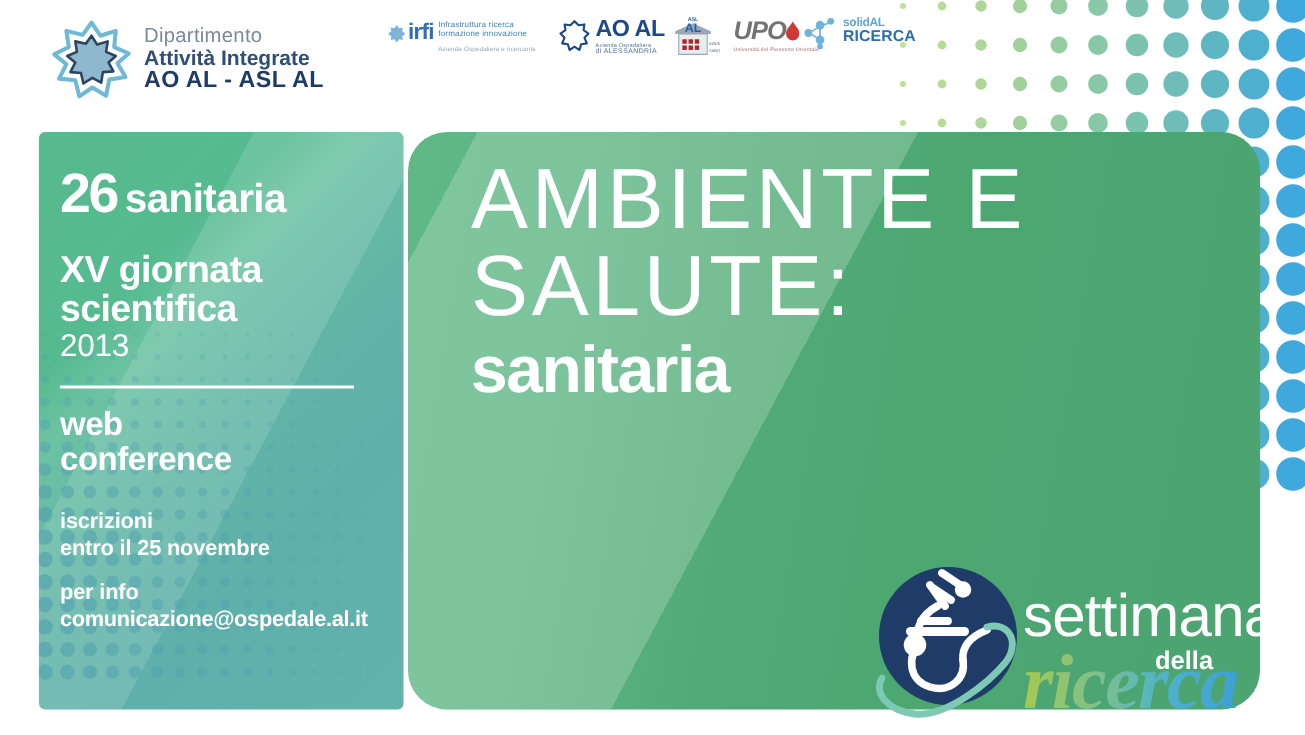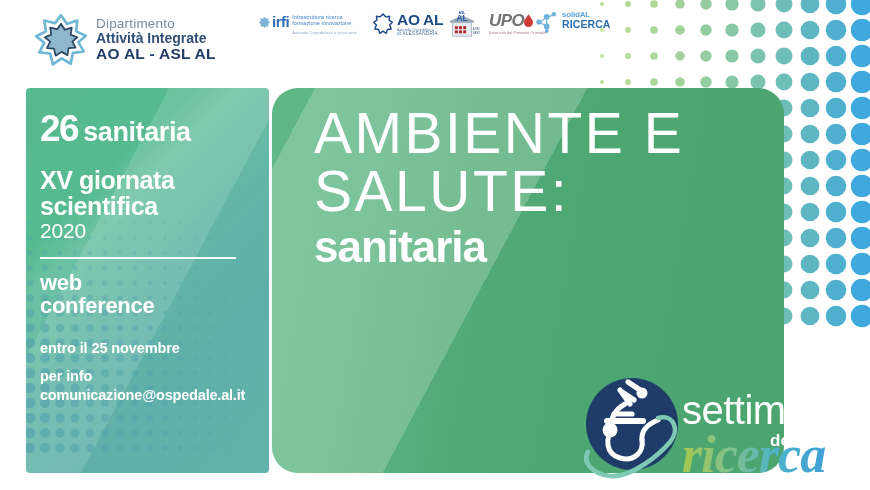--- a/index.html
+++ b/index.html
@@ -74,21 +74,21 @@
   .wc-1 { font-size:22px; font-weight:bold; line-height:1.05; letter-spacing:-.3px;}
   .wc-2 { font-size:22px; font-weight:bold; line-height:1.05; letter-spacing:-.3px; margin-bottom:22px;}
 
   .info-1 { font-size:14.5px; font-weight:bold; line-height:1.25; letter-spacing:-.1px;}
   .info-2 { font-size:14.5px; font-weight:bold; line-height:1.25; letter-spacing:-.1px; margin-bottom:10px;}
   .info-3 { font-size:14.5px; font-weight:bold; line-height:1.25; letter-spacing:-.1px;}
   .info-4 { font-size:14.5px; font-weight:bold; line-height:1.25; letter-spacing:-.2px;}
 
   
   #maincard {
-    position:absolute; left:272px; top:88px; width:512px; height:385px;
+    position:absolute; left:272px; top:88px; width:568px; height:385px;
     border-radius:26px; overflow:hidden; z-index:2;
     background:linear-gradient(100deg,#60b887 0%,#5cb584 20%,#52ab77 40%,#4da771 60%,#4ca571 100%);
   }
   #maincard .sheen {
     position:absolute; inset:0;
     background:linear-gradient(118deg, rgba(255,255,255,0) 0 6%, rgba(255,255,255,.20) 6% 44%, rgba(255,255,255,0) 44% 100%);
   }
   .mc-content { position:absolute; left:42px; top:16px; right:10px; color:#fff; }
   .title-l { font-size:57px; font-weight:300; letter-spacing:2.5px; line-height:1.02; white-space:nowrap;}
   .sub-l { font-size:44px; font-weight:bold; letter-spacing:-1px; line-height:1.06; margin-top:4px;}
@@ -581,27 +581,28 @@
       <circle cx="214" cy="360" r="1.59" fill="#4e9fae" opacity="0.20"></circle>
     </svg>
 
   <div class="lc-content">
     <div class="date-row">
       <span class="date-num">26</span>
       <span class="date-mon">sanitaria</span>
     </div>
     <div class="gio-1">XV giornata</div>
     <div class="gio-2">scientifica</div>
-    <div class="gio-y">2020</div>
+    <div class="gio-y">2013</div>
 
     <div class="rule"></div>
 
     <div class="wc-1">web</div>
     <div class="wc-2">conference</div>
 
+    <div class="info-1">iscrizioni</div>
     <div class="info-2">entro il 25 novembre</div>
     <div class="info-3">per info</div>
     <div class="info-4">comunicazione@ospedale.al.it</div>
   </div>
 </div>
 
 <div id="maincard">
   <div class="sheen"></div>
   <div class="mc-content">
     <div class="title-l">AMBIENTE E</div>

